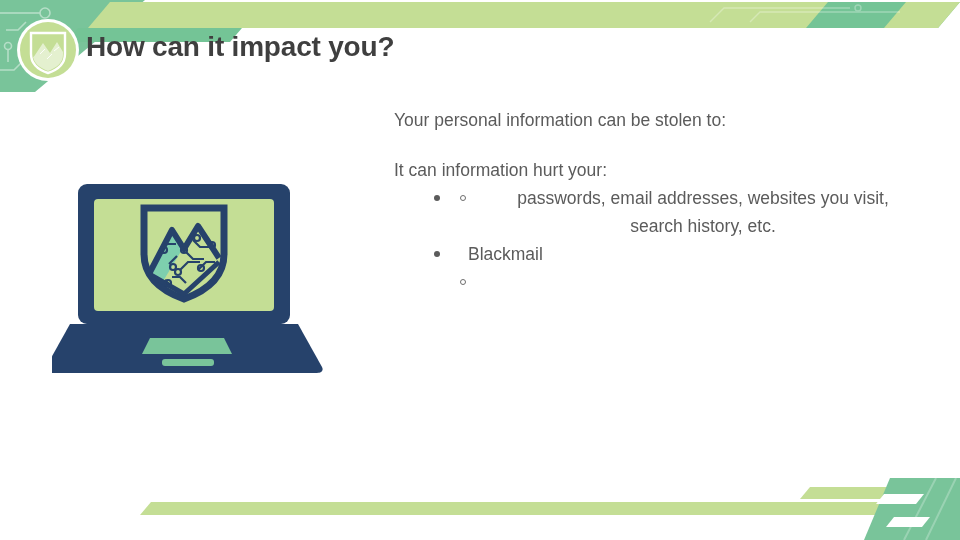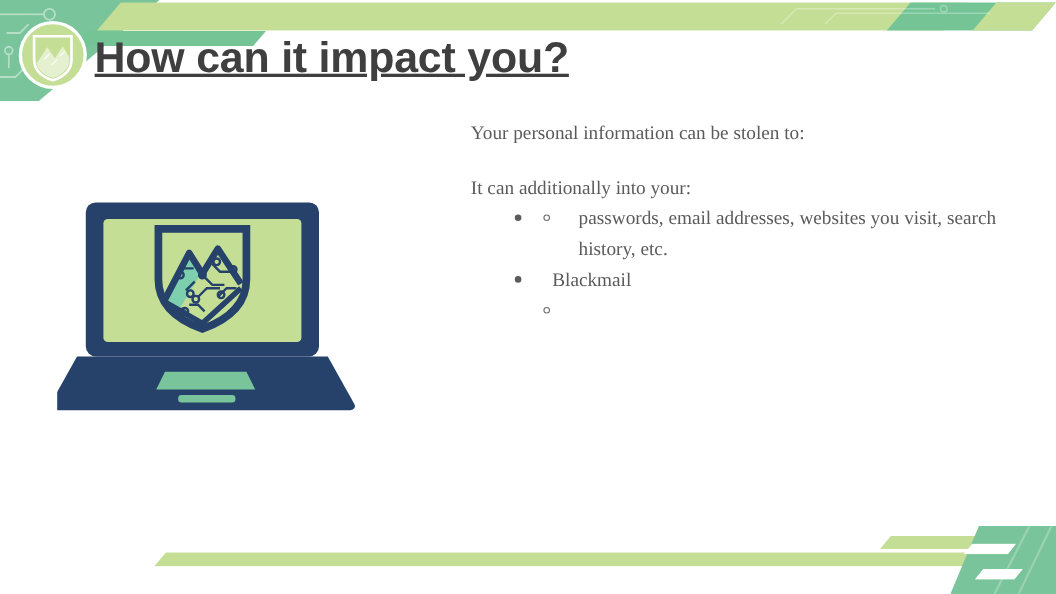--- a/index.html
+++ b/index.html
@@ -72,44 +72,42 @@
   .logo-badge {
     position: absolute;
     left: 16px; top: 18px;
     width: 64px; height: 64px;
   }
 
   
   .slide-title {
     position: absolute;
     left: 86px; top: 31px;
-    font-size: 39px;
+    font-size: 28px;
     font-weight: bold;
     color: #3f3f3f;
     letter-spacing: -0.2px;
     white-space: nowrap;
-    text-decoration: underline;
   }
 
   
   .laptop {
     position: absolute;
     left: 52px; top: 182px;
     width: 280px; height: 192px;
   }
 
   
   .content {
     position: absolute;
-    left: 428px; top: 106px;
+    left: 394px; top: 106px;
     width: 520px;
     color: #5b5b5b;
     font-size: 17.5px;
     line-height: 28px;
-    font-family: Liberation Serif, serif;
   }
   .lead {
     margin: 0 0 0 0;
     font-size: 17.5px;
     color: #5b5b5b;
   }
   ul.level1 {
     list-style: none;
     margin: 0;
     padding: 0;
@@ -124,20 +122,21 @@
     left: 40px; top: 11px;
     width: 6px; height: 6px;
     border-radius: 50%;
     background: #5b5b5b;
   }
   li.l2 {
     position: relative;
     padding-left: 98px;
     list-style: none;
     margin: 0;
+    text-align: center;
   }
   li.l2 > .bullet-ring {
     position: absolute;
     left: 66px; top: 11px;
     width: 6px; height: 6px;
     border-radius: 50%;
     border: 1.3px solid #6e6e6e;
     box-sizing: border-box;
   }
   .spacer-row {
@@ -281,21 +280,21 @@
     <rect x="110" y="177" width="52" height="7" rx="3" fill="#79c49a"></rect>
   </svg>
 
   <div class="content">
 
     <div class="lead">Your personal information can be stolen to:</div>
 
 
     <div class="spacer-row"></div>
 
-    <div class="group-head">It can additionally into your:</div>
+    <div class="group-head">It can information hurt your:</div>
 
     <ul class="level1">
       <li class="l1">
         <span class="bullet-dot"></span>
       </li>
       <li class="l2">
         <span class="bullet-ring"></span>
         <span>passwords, email addresses, websites you visit, search history, etc.</span>
       </li>
       <li class="l1">

